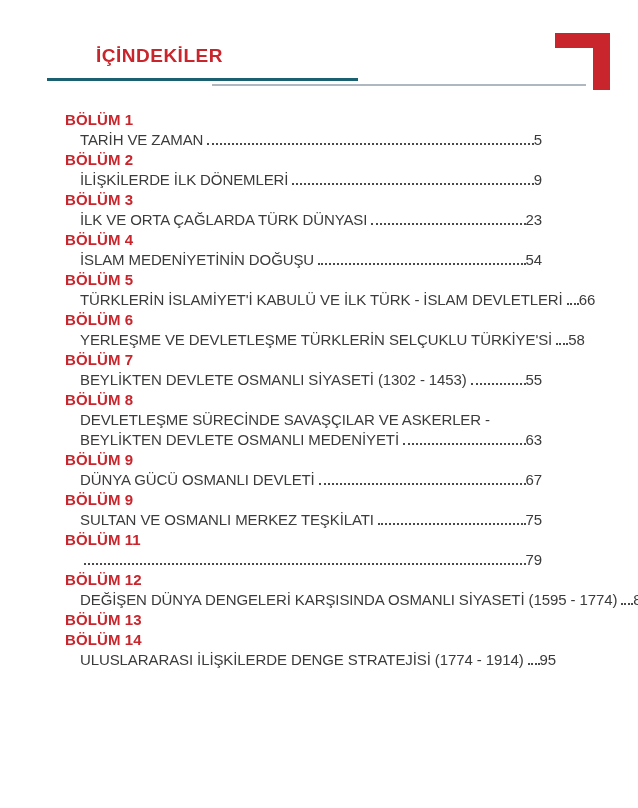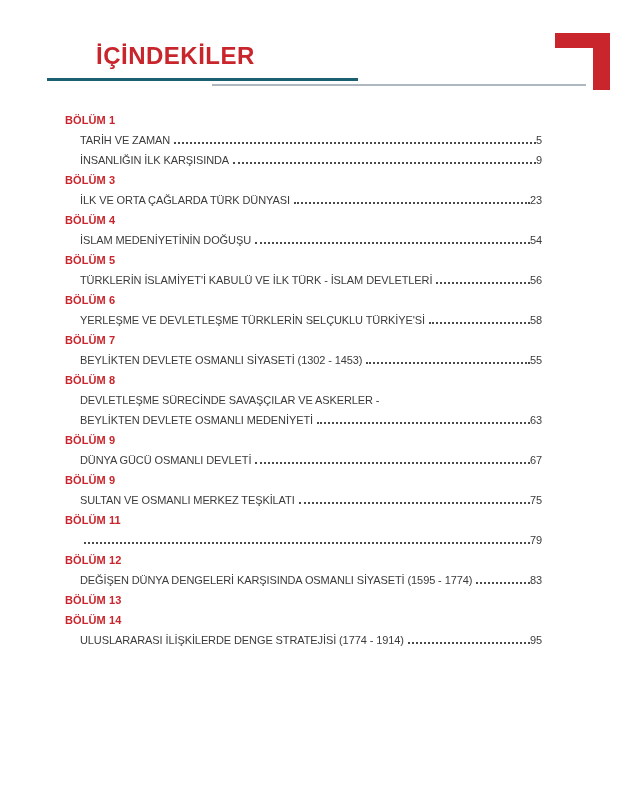--- a/index.html
+++ b/index.html
@@ -17,21 +17,21 @@
     height: 808px;
     background: #ffffff;
     font-family: "Liberation Sans", sans-serif;
     overflow: hidden;
   }
   
   .page-title {
     position: absolute;
     left: 96px;
     top: 41px;
-    font-size: 24px;
+    font-size: 19px;
     line-height: 30px;
     font-weight: bold;
     color: var(--red);
     letter-spacing: 0.5px;
     white-space: nowrap;
   }
   .rule-teal {
     position: absolute;
     left: 47px;
     top: 78px;
@@ -59,33 +59,33 @@
   
   .toc {
     position: absolute;
     left: 65px;
     top: 110px;
     width: 477px;
   }
   .chapter-label {
     height: 20px;
     line-height: 20px;
-    font-size: 11px;
+    font-size: 15px;
     font-weight: bold;
     color: var(--red);
     letter-spacing: 0.1px;
     white-space: nowrap;
   }
   .toc-row {
     display: flex;
     align-items: baseline;
     height: 20px;
     line-height: 20px;
     padding-left: 15px;
-    font-size: 11px;
+    font-size: 15px;
     color: var(--text);
     letter-spacing: -0.1px;
     text-align: right;
   }
   .toc-title { white-space: nowrap; }
   .leader {
     flex: 1 1 auto;
     min-width: 12px;
     height: 1px;
     margin-left: 4px;
@@ -106,42 +106,43 @@
 
   <div class="corner-accent"></div>
 
   <main class="toc" id="toc">
       <div class="chapter-label">BÖLÜM 1</div>
       <div class="toc-row">
         <span class="toc-title">TARİH VE ZAMAN</span>
         <span class="leader"></span>
         <span class="toc-page">5</span>
       </div>
+      <div class="chapter-label">BÖLÜM 2</div>
       <div class="toc-row">
-        <span class="toc-title">İNSANLIĞIN İLK KARŞISINDA</span>
+        <span class="toc-title">İLİŞKİLERDE İLK DÖNEMLERİ</span>
         <span class="leader"></span>
         <span class="toc-page">9</span>
       </div>
       <div class="chapter-label">BÖLÜM 3</div>
       <div class="toc-row">
         <span class="toc-title">İLK VE ORTA ÇAĞLARDA TÜRK DÜNYASI</span>
         <span class="leader"></span>
         <span class="toc-page">23</span>
       </div>
       <div class="chapter-label">BÖLÜM 4</div>
       <div class="toc-row">
         <span class="toc-title">İSLAM MEDENİYETİNİN DOĞUŞU</span>
         <span class="leader"></span>
         <span class="toc-page">54</span>
       </div>
       <div class="chapter-label">BÖLÜM 5</div>
       <div class="toc-row">
         <span class="toc-title">TÜRKLERİN İSLAMİYET'İ KABULÜ VE İLK TÜRK - İSLAM DEVLETLERİ</span>
         <span class="leader"></span>
-        <span class="toc-page">56</span>
+        <span class="toc-page">66</span>
       </div>
       <div class="chapter-label">BÖLÜM 6</div>
       <div class="toc-row">
         <span class="toc-title">YERLEŞME VE DEVLETLEŞME TÜRKLERİN SELÇUKLU TÜRKİYE'Sİ</span>
         <span class="leader"></span>
         <span class="toc-page">58</span>
       </div>
       <div class="chapter-label">BÖLÜM 7</div>
       <div class="toc-row">
         <span class="toc-title">BEYLİKTEN DEVLETE OSMANLI SİYASETİ (1302 - 1453)</span>

